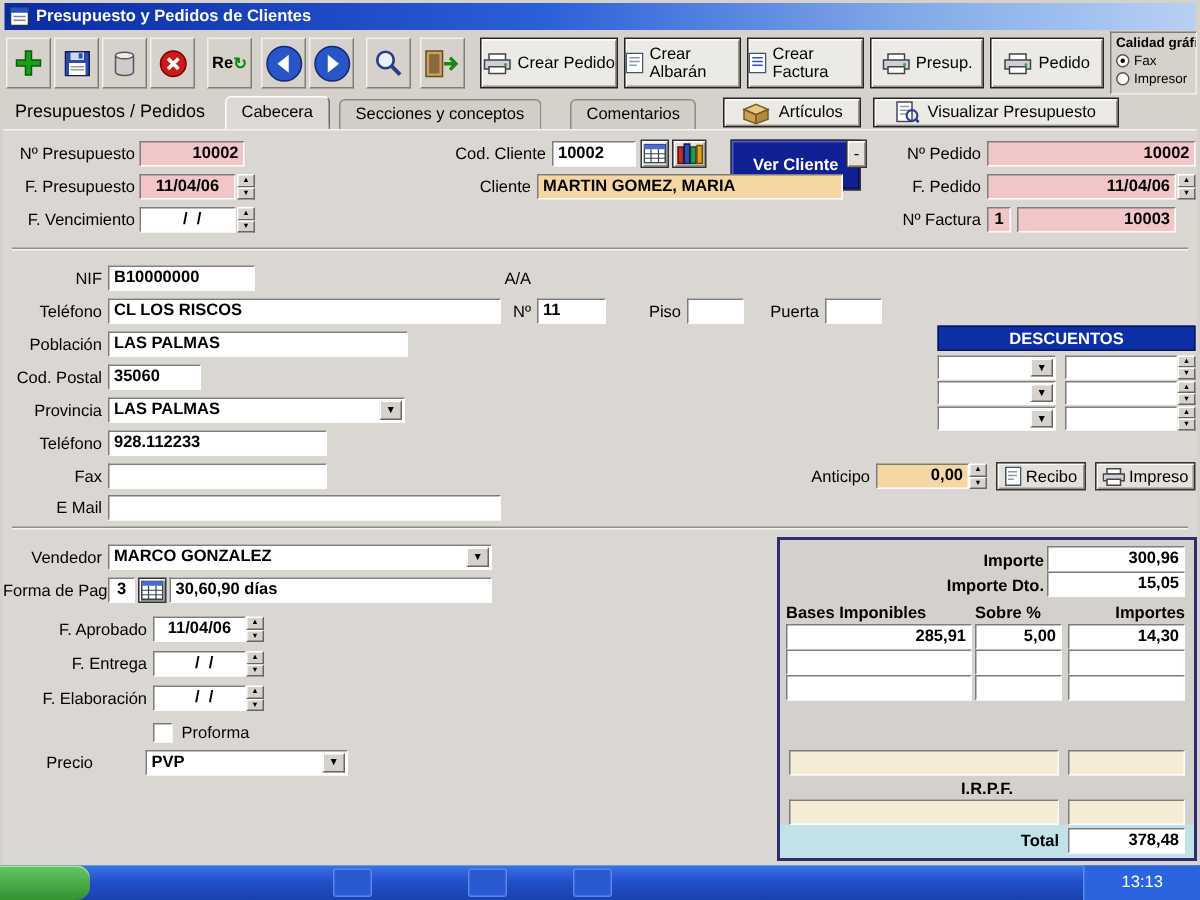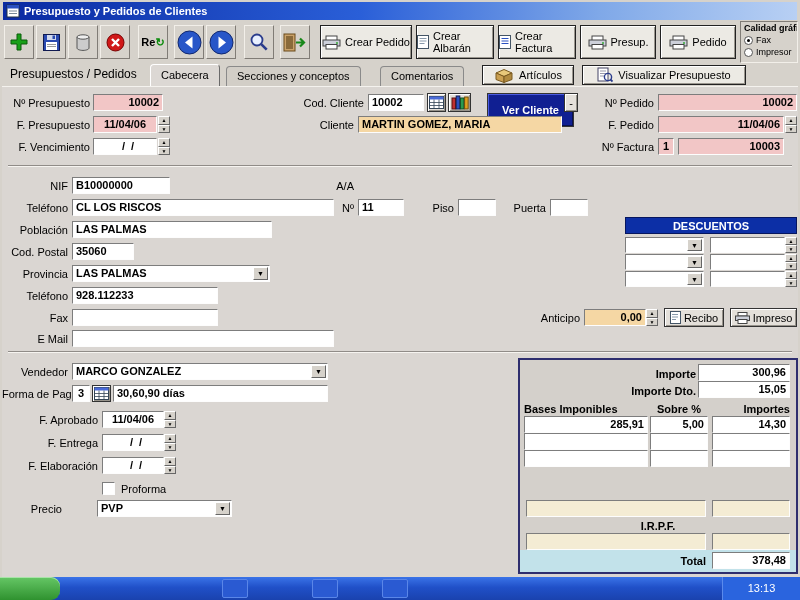--- a/index.html
+++ b/index.html
@@ -409,21 +409,21 @@
     <div class="fld" style="left:95px;top:413px;width:135px"><span>PVP</span><span class="combo-arrow">▼</span></div>
 
     <div class="totals">
       <div class="total-band"></div>
       <div class="lbl r" style="left:4px;top:6px;width:172px">Importe</div>
       <div class="fld right" style="left:178px;top:4px;width:92px">300,96</div>
       <div class="lbl r" style="left:4px;top:23px;width:172px">Importe Dto.</div>
       <div class="fld right" style="left:178px;top:21px;width:92px">15,05</div>
 
       <div class="lbl" style="left:4px;top:41px;width:124px;text-align:left">Bases Imponibles</div>
-      <div class="lbl" style="left:130px;top:41px;width:58px;text-align:center">Sobre %</div>
+      <div class="lbl" style="left:130px;top:41px;width:58px;text-align:left">Sobre %</div>
       <div class="lbl" style="left:192px;top:41px;width:78px;text-align:right">Importes</div>
 
       <div class="fld right" style="left:4px;top:56px;width:124px">285,91</div>
       <div class="fld right" style="left:130px;top:56px;width:58px">5,00</div>
       <div class="fld right" style="left:192px;top:56px;width:78px">14,30</div>
       <div class="fld right" style="left:4px;top:73px;width:124px"></div>
       <div class="fld right" style="left:130px;top:73px;width:58px"></div>
       <div class="fld right" style="left:192px;top:73px;width:78px"></div>
       <div class="fld right" style="left:4px;top:90px;width:124px"></div>
       <div class="fld right" style="left:130px;top:90px;width:58px"></div>

